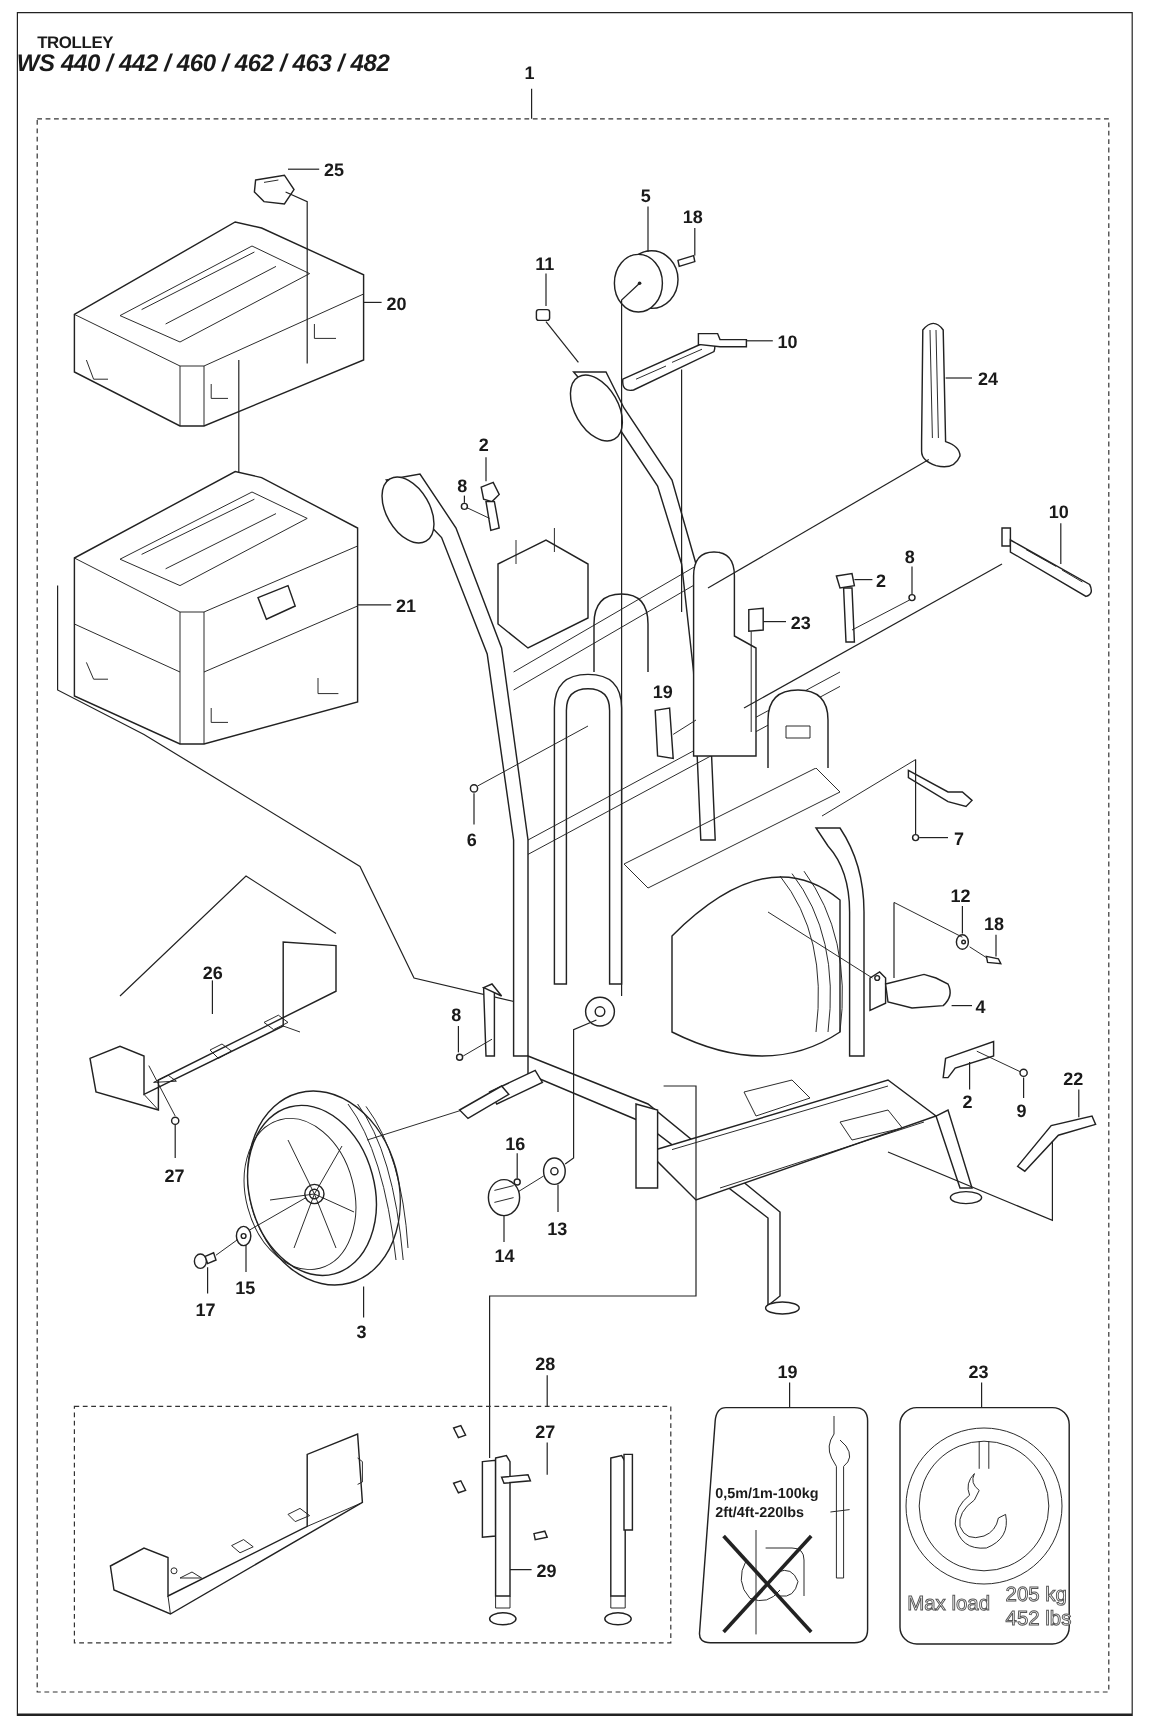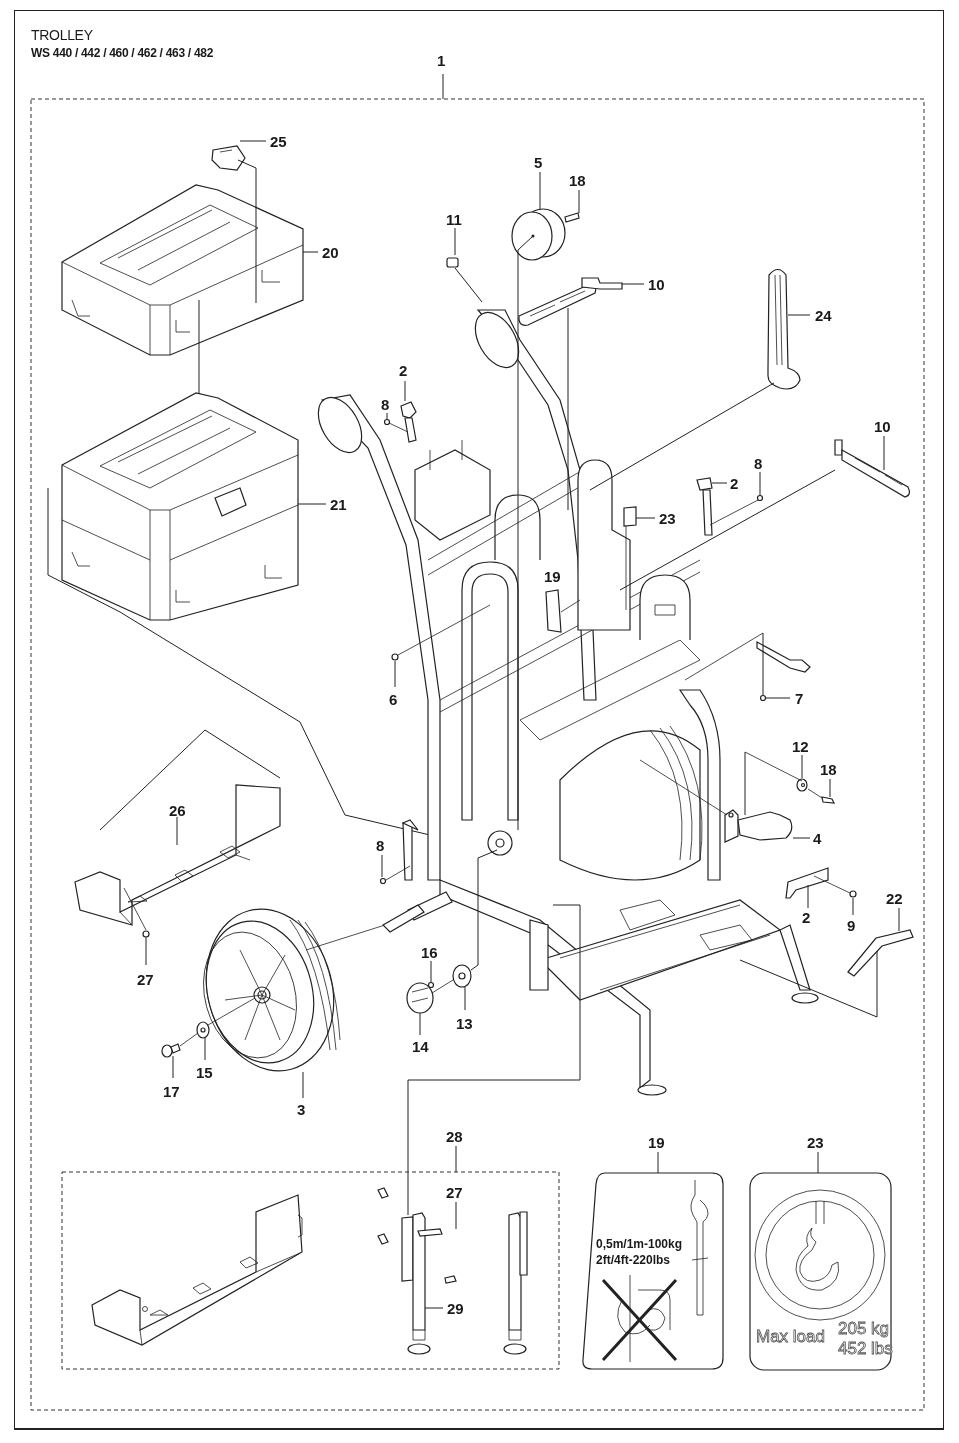--- a/index.html
+++ b/index.html
@@ -1,19 +1,19 @@
 <!DOCTYPE html>
 <html><head>
 <meta charset="utf-8">
 <style>
   html,body{margin:0;padding:0;background:#ffffff;}
   body{width:959px;height:1443px;position:relative;overflow:hidden;font-family:"Liberation Sans",sans-serif;color:#1a1a1a;}
   #frame{position:absolute;left:14px;top:10px;width:930px;height:1420px;border:1.5px solid #222;border-right-width:1px;border-bottom-width:2.5px;box-sizing:border-box;}
-  #title{position:absolute;left:31px;top:27px;font-weight:normal;font-size:14px;line-height:17px;letter-spacing:-0.3px;}
-  #subtitle{position:absolute;left:31px;top:45px;font-weight:bold;font-size:12px;line-height:17px;letter-spacing:-0.3px;}
+  #title{position:absolute;left:31px;top:27px;font-weight:bold;font-size:14px;line-height:17px;letter-spacing:-0.3px;}
+  #subtitle{position:absolute;left:14px;top:45px;font-weight:bold;font-size:20px;line-height:17px;letter-spacing:-0.3px;font-style:italic;}
   svg#diagram{position:absolute;left:0;top:0;}
   .callout{font-family:"Liberation Sans",sans-serif;font-weight:bold;font-size:15px;fill:#1a1a1a;}
   .ln{stroke:#222;stroke-width:1;fill:none;}
   .part{stroke:#222;stroke-width:1.2;fill:#fff;}
   .thin{stroke:#222;stroke-width:0.8;fill:none;}
   .dash{stroke:#333;stroke-width:1;fill:none;stroke-dasharray:4 3;}
   .decal-text{font-family:"Liberation Sans",sans-serif;font-weight:bold;font-size:12px;fill:#1a1a1a;}
   .outline-text{font-family:"Liberation Sans",sans-serif;font-size:17px;fill:#fff;stroke:#555;stroke-width:0.8;}
 </style>
 </head>

